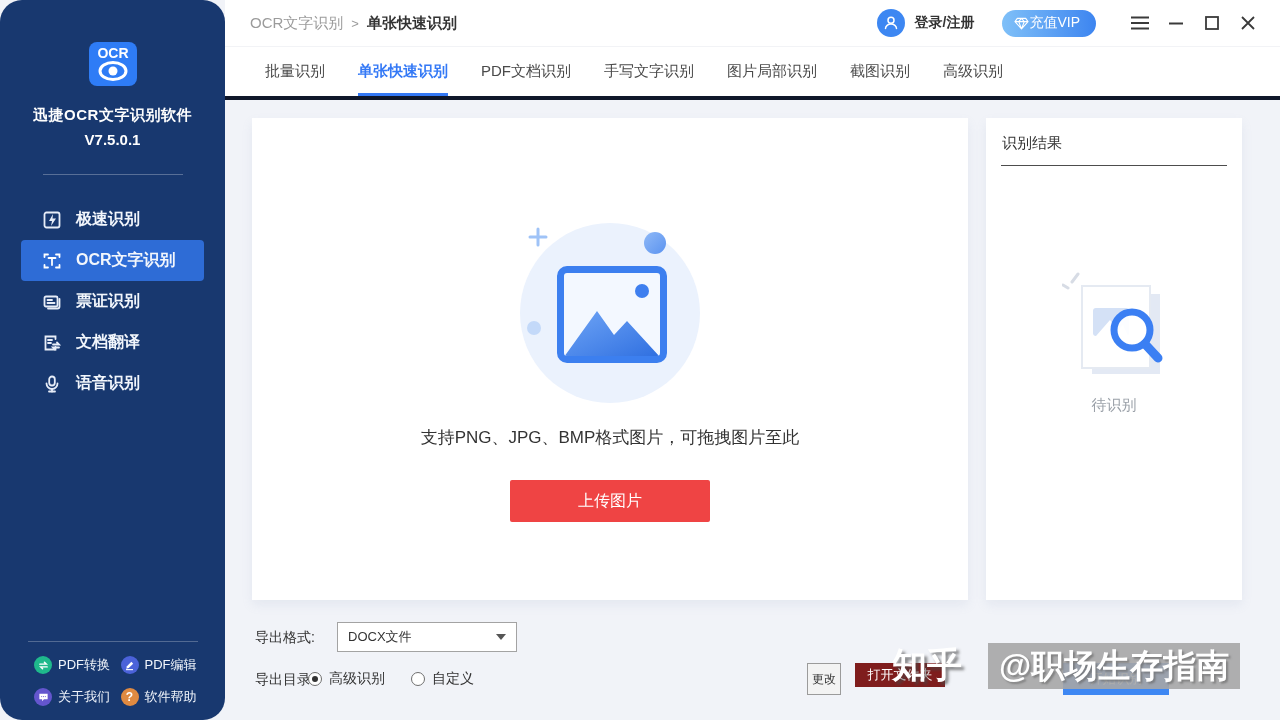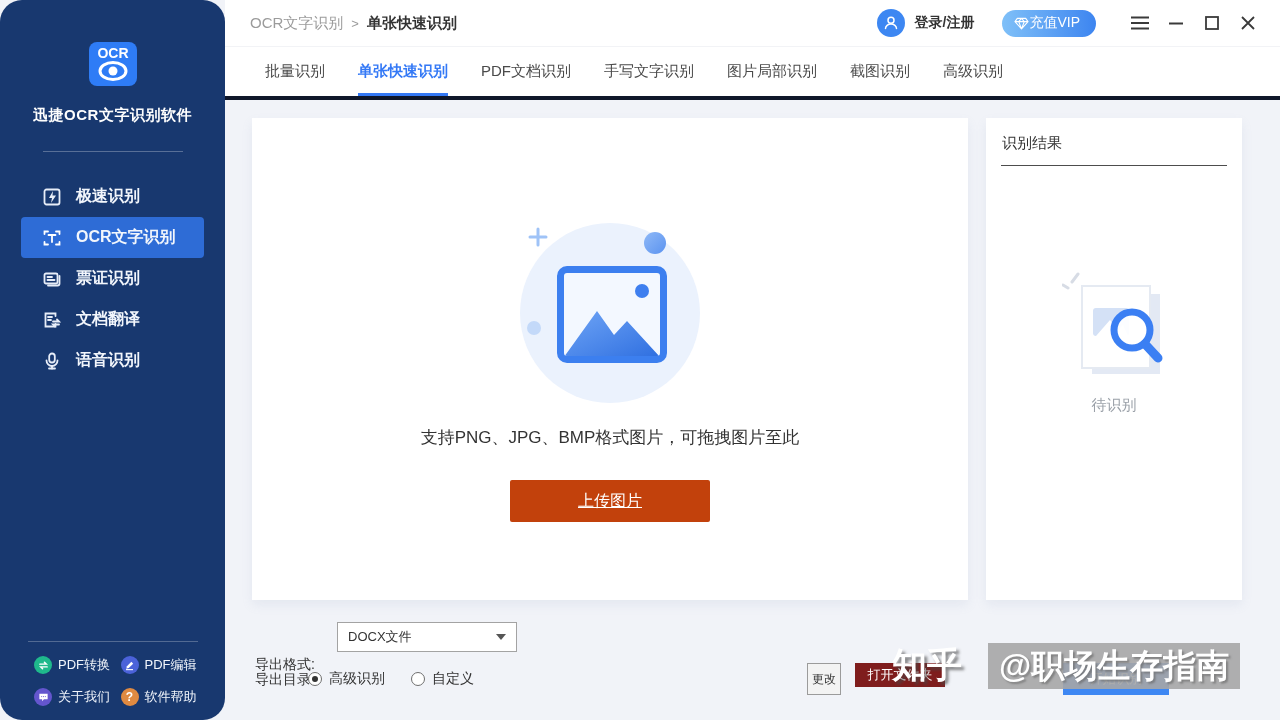--- a/index.html
+++ b/index.html
@@ -51,31 +51,31 @@
   .main-card { position:absolute; left:27px; top:18px; width:716px; height:482px; background:#fff; box-shadow:0 5px 10px rgba(140,155,190,.12); }
   .illus { position:absolute; left:50%; transform:translateX(-50%); top:100px; width:200px; height:195px; }
   .illus-circle { position:absolute; left:10px; top:5px; width:180px; height:180px; border-radius:50%; background:#EBF2FD; }
   .illus-plus { position:absolute; left:18px; top:9px; }
   .dot-big { position:absolute; left:134px; top:14px; width:22px; height:22px; border-radius:50%; background:linear-gradient(135deg,#8FB9F7,#5B93F0); }
   .dot-small { position:absolute; left:17px; top:103px; width:14px; height:14px; border-radius:50%; background:#C3D9F9; }
   .img-icon { position:absolute; left:47px; top:48px; width:110px; height:97px; border:7px solid #3C7FEF; border-radius:10px; background:#F3F8FF; overflow:hidden; }
   .img-icon svg { position:absolute; left:0; bottom:-1px; }
   .img-sun { position:absolute; right:11px; top:11px; width:14px; height:14px; border-radius:50%; background:#3E7FEF; }
   .drop-hint { position:absolute; top:308px; width:100%; text-align:center; font-size:17px; color:#333; }
-  .upload-btn { position:absolute; left:50%; transform:translateX(-50%); top:362px; width:200px; height:42px; background:#c2410c; color:#fff; font-size:16px; border:none; border-radius:2px; display:flex; align-items:center; justify-content:center; cursor:pointer;text-decoration:underline; }
+  .upload-btn { position:absolute; left:50%; transform:translateX(-50%); top:362px; width:200px; height:42px; background:#ef4444; color:#fff; font-size:16px; border:none; border-radius:2px; display:flex; align-items:center; justify-content:center; cursor:pointer; }
 
   .result-panel { position:absolute; left:761px; top:18px; width:256px; height:482px; background:#fff; box-shadow:0 5px 10px rgba(140,155,190,.12); }
   .rp-title { padding:16px 16px 12px; font-size:15px; color:#333; }
   .rp-divider { margin:0 15px; border-bottom:1px solid #4D4D4D; }
   .rp-illus { position:absolute; left:50%; transform:translateX(-50%); top:150px; }
   .rp-status { position:absolute; top:278px; width:100%; text-align:center; font-size:15px; color:#9AA0A8; }
 
   
   .exp-label { position:absolute; left:30px; font-size:14px; color:#333; }
-  .row1 { top:556px; }
+  .row1 { top:529px; }
   .row2 { top:571px; }
   .format-select { position:absolute; left:112px; top:522px; width:180px; height:30px; background:#fff; border:1px solid #A3A3A3; display:flex; align-items:center; padding:0 10px; font-size:13px; color:#333; cursor:pointer; }
   .caret { margin-left:auto; width:0; height:0; border-left:5px solid transparent; border-right:5px solid transparent; border-top:6px solid #555; }
   .radio-group { position:absolute; left:83px; top:563px; height:32px; display:flex; align-items:center; gap:26px; }
   .radio-opt { display:flex; align-items:center; gap:7px; cursor:pointer; }
   .radio { width:14px; height:14px; border-radius:50%; border:1px solid #6F6F6F; background:#fff; position:relative; }
   .radio.checked::after { content:""; position:absolute; left:3px; top:3px; width:6px; height:6px; border-radius:50%; background:#333; }
   .radio-opt span.r-label { font-size:14px; color:#333; }
   .path-input { position:absolute; left:307px; top:563px; width:276px; height:32px; border:1px solid #9B9B9B; background:#fff; font-size:13px; color:#333; padding:0 8px; font-family:"Liberation Sans",sans-serif; }
   .change-btn { position:absolute; left:582px; top:563px; width:34px; height:32px; background:#F3F3F3; border:1px solid #9B9B9B; font-size:12px; color:#333; display:flex; align-items:center; justify-content:center; cursor:pointer; }
@@ -95,20 +95,21 @@
   <aside class="sidebar">
     <div class="logo-wrap">
       <svg width="48" height="44" viewBox="0 0 48 44">
         <rect x="0" y="0" width="48" height="44" rx="8" fill="#2E7CF6"></rect>
         <text x="24" y="16" text-anchor="middle" font-size="14" font-weight="bold" fill="#fff" font-family="Liberation Sans, sans-serif">OCR</text>
         <ellipse cx="24" cy="29" rx="13" ry="8.5" fill="none" stroke="#fff" stroke-width="3"></ellipse>
         <circle cx="24" cy="29" r="4.5" fill="#fff"></circle>
       </svg>
     </div>
     <div class="app-title">迅捷OCR文字识别软件</div>
+    <div class="app-version">V7.5.0.1</div>
     <div class="side-divider"></div>
 
     <nav class="menu">
       <div class="menu-item">
         <span class="mi-icon">
           <svg width="20" height="20" viewBox="0 0 20 20">
               <rect x="2.5" y="2.5" width="15" height="15" rx="2" fill="none" stroke="#E7EDF8" stroke-width="1.8"></rect>
               <path d="M11 4 L7 11 H10 L9 16 L14 8.5 H10.5 Z" fill="#E7EDF8"></path>
             </svg>
         </span>

